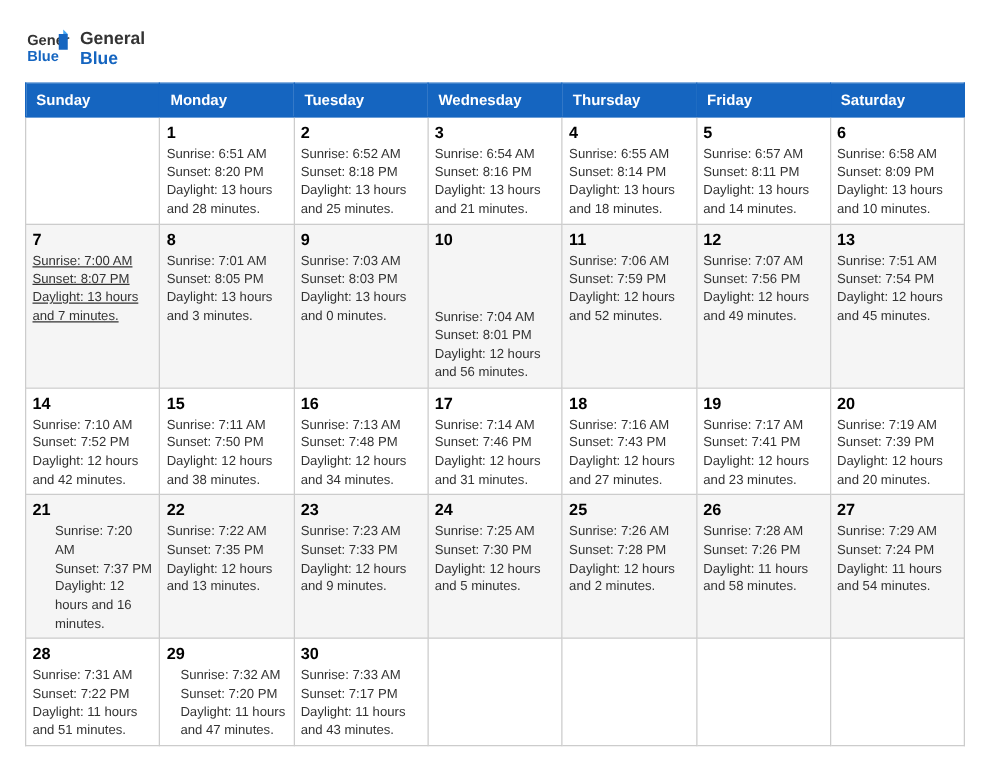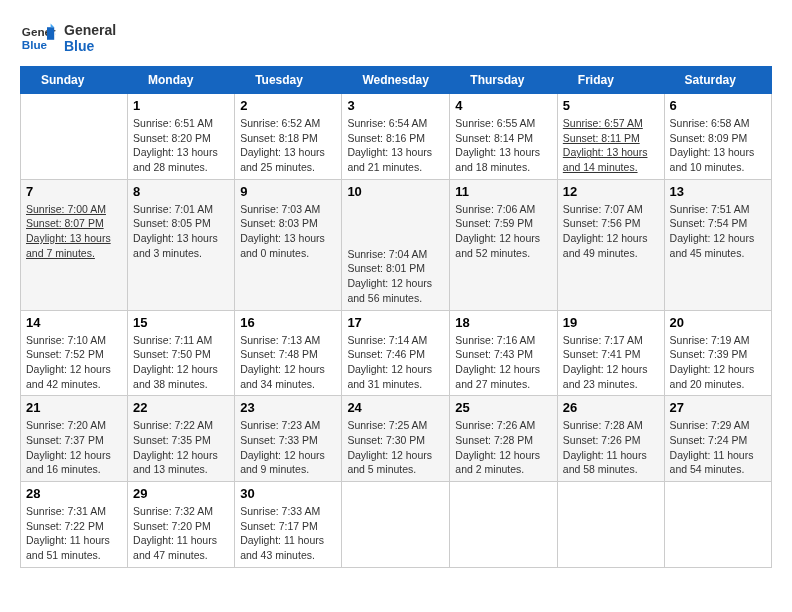--- a/index.html
+++ b/index.html
@@ -38,21 +38,21 @@
       color: #555;
     }
     table {
       width: 100%;
       border-collapse: collapse;
       font-size: 11px;
     }
     thead tr th {
       background-color: #1565c0;
       color: #fff;
-      padding: 6px 20px;
+      padding: 6px 8px;
       text-align: left;
       font-size: 12px;
       font-weight: bold;
       border: 1px solid #1565c0;
     }
     tbody tr td {
       border: 1px solid #ccc;
       padding: 4px 5px;
       vertical-align: top;
       width: 108px;
@@ -134,21 +134,21 @@
 Daylight: 13 hours and 21 minutes.</div>
         </td>
         <td>
           <span class="day-number">4</span>
           <div class="day-info" style="white-space: pre-line;">Sunrise: 6:55 AM
 Sunset: 8:14 PM
 Daylight: 13 hours and 18 minutes.</div>
         </td>
         <td>
           <span class="day-number">5</span>
-          <div class="day-info" style="white-space: pre-line; text-decoration: underline;">Sunrise: 6:57 AM
+          <div class="day-info" style="white-space: pre-line;">Sunrise: 6:57 AM
 Sunset: 8:11 PM
 Daylight: 13 hours and 14 minutes.</div>
         </td>
         <td>
           <span class="day-number">6</span>
           <div class="day-info" style="white-space: pre-line;">Sunrise: 6:58 AM
 Sunset: 8:09 PM
 Daylight: 13 hours and 10 minutes.</div>
         </td>
       </tr>
@@ -236,21 +236,21 @@
         <td>
           <span class="day-number">20</span>
           <div class="day-info" style="white-space: pre-line;">Sunrise: 7:19 AM
 Sunset: 7:39 PM
 Daylight: 12 hours and 20 minutes.</div>
         </td>
       </tr>
       <tr>
         <td>
           <span class="day-number">21</span>
-          <div class="day-info" style="white-space: pre-line;">Sunrise: 7:20 AM
+          <div class="day-info" style="white-space: pre-line; margin-left: 18px;">Sunrise: 7:20 AM
 Sunset: 7:37 PM
 Daylight: 12 hours and 16 minutes.</div>
         </td>
         <td>
           <span class="day-number">22</span>
           <div class="day-info" style="white-space: pre-line;">Sunrise: 7:22 AM
 Sunset: 7:35 PM
 Daylight: 12 hours and 13 minutes.</div>
         </td>
         <td>
@@ -286,21 +286,21 @@
       </tr>
       <tr>
         <td>
           <span class="day-number">28</span>
           <div class="day-info" style="white-space: pre-line;">Sunrise: 7:31 AM
 Sunset: 7:22 PM
 Daylight: 11 hours and 51 minutes.</div>
         </td>
         <td>
           <span class="day-number">29</span>
-          <div class="day-info" style="white-space: pre-line;">Sunrise: 7:32 AM
+          <div class="day-info" style="white-space: pre-line; margin-left: 11px;">Sunrise: 7:32 AM
 Sunset: 7:20 PM
 Daylight: 11 hours and 47 minutes.</div>
         </td>
         <td>
           <span class="day-number">30</span>
           <div class="day-info" style="white-space: pre-line;">Sunrise: 7:33 AM
 Sunset: 7:17 PM
 Daylight: 11 hours and 43 minutes.</div>
         </td>
         <td class="empty-cell"></td>

